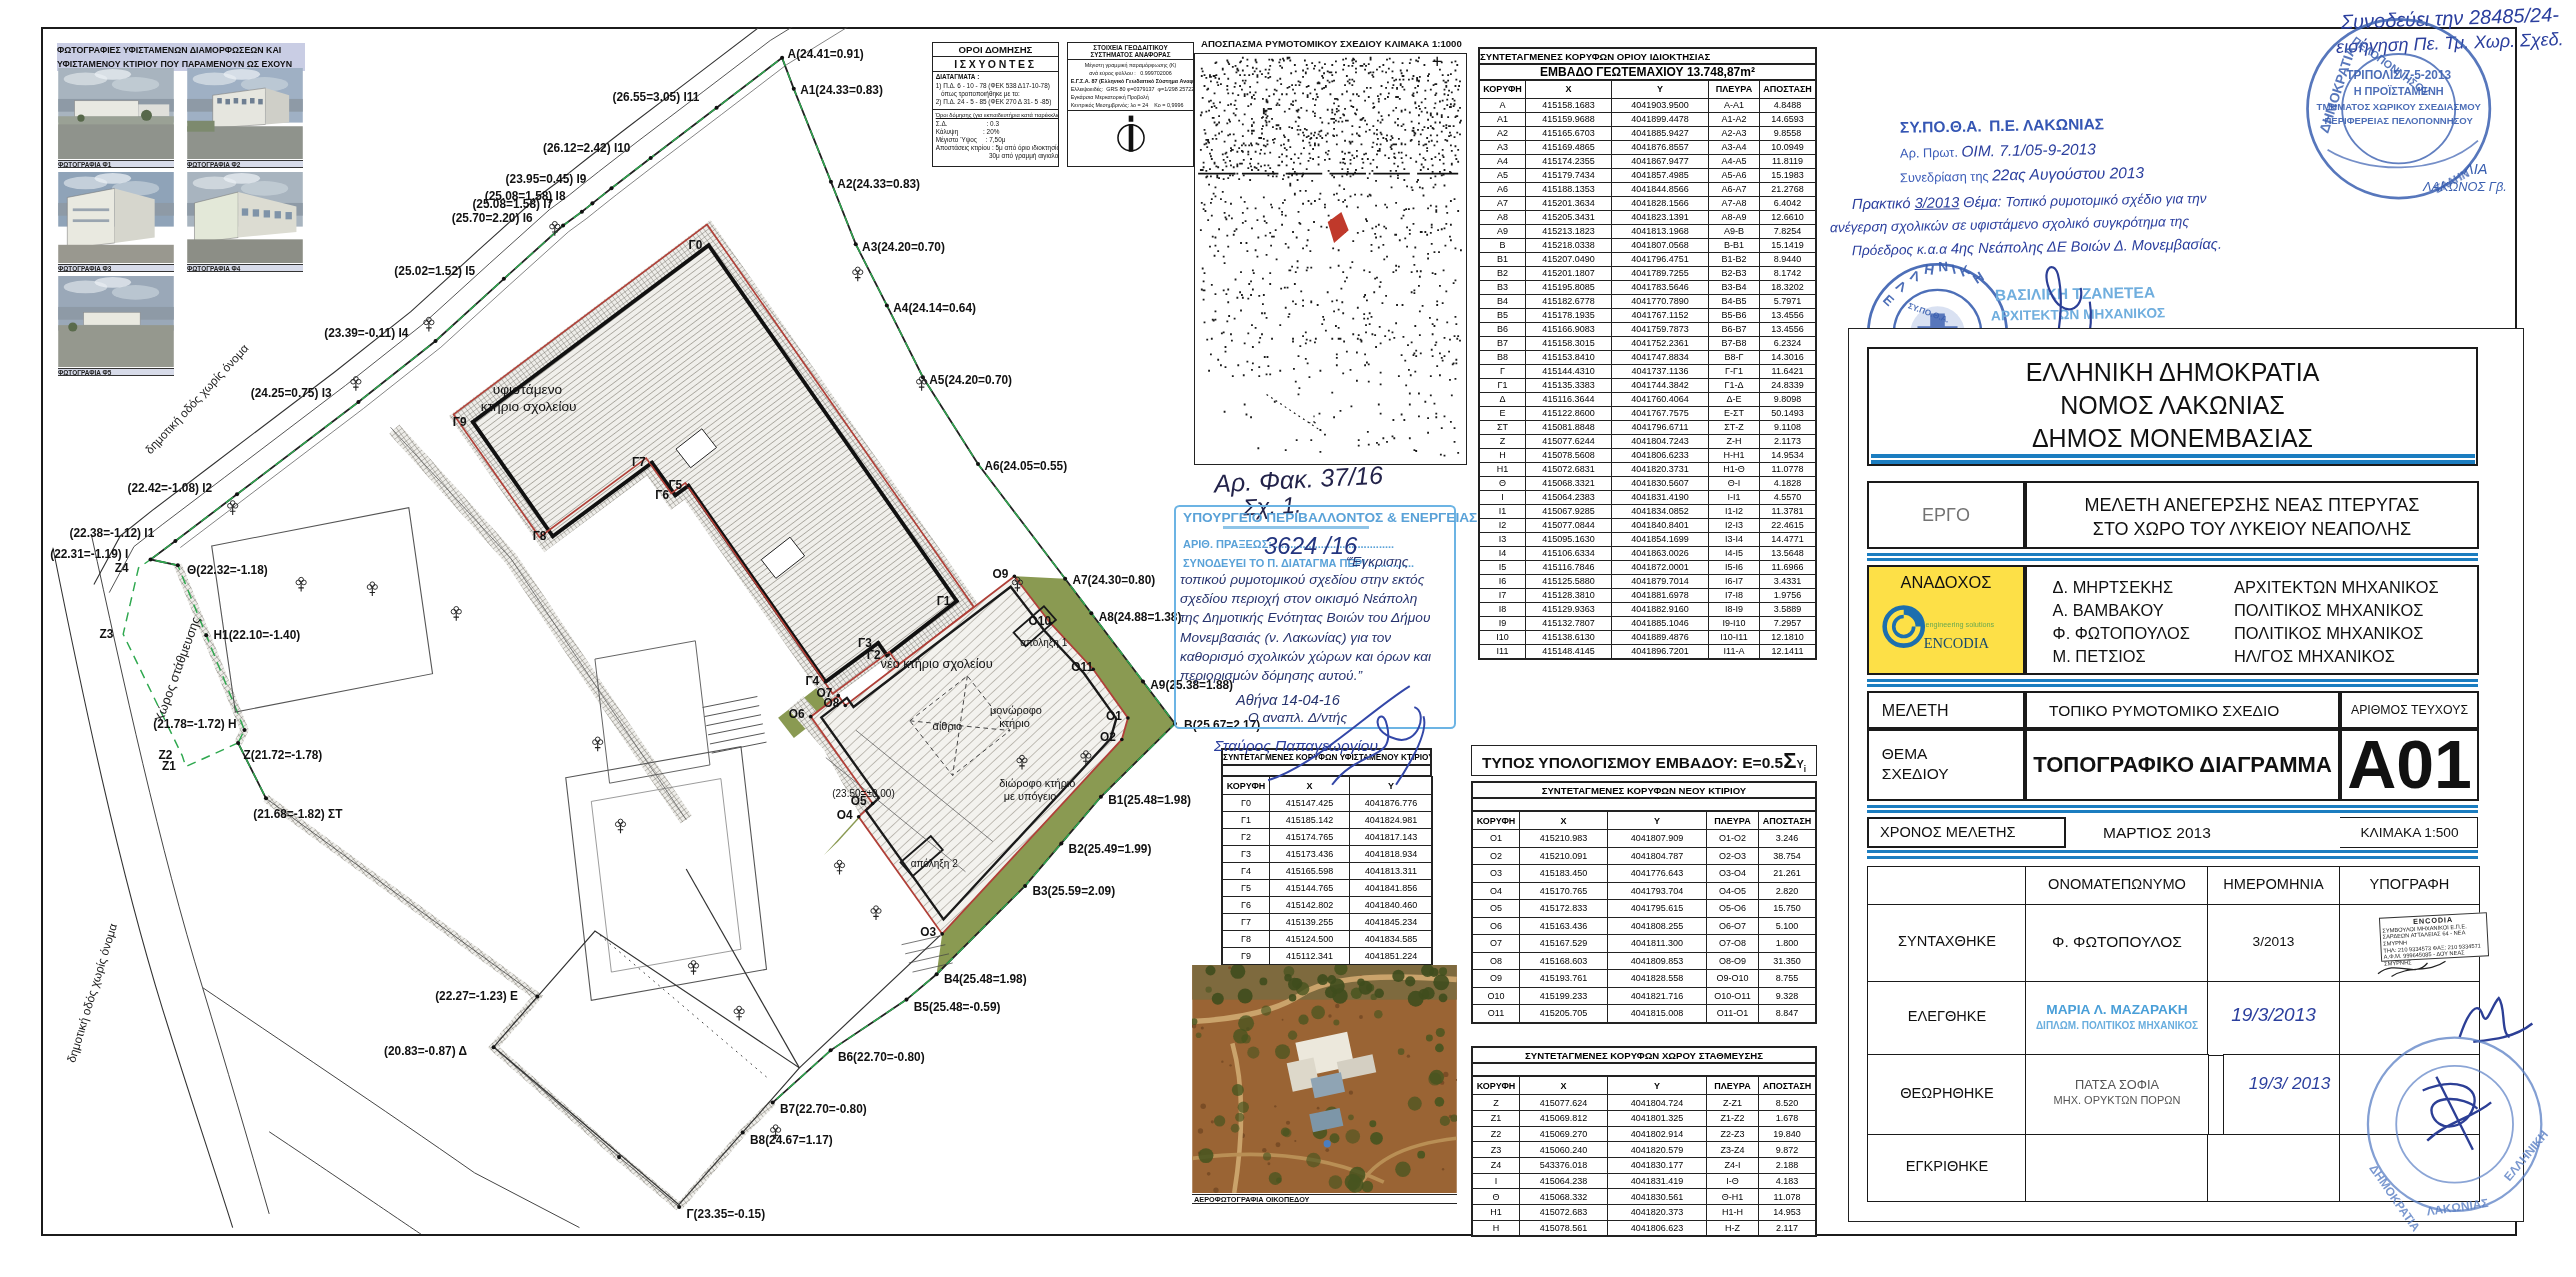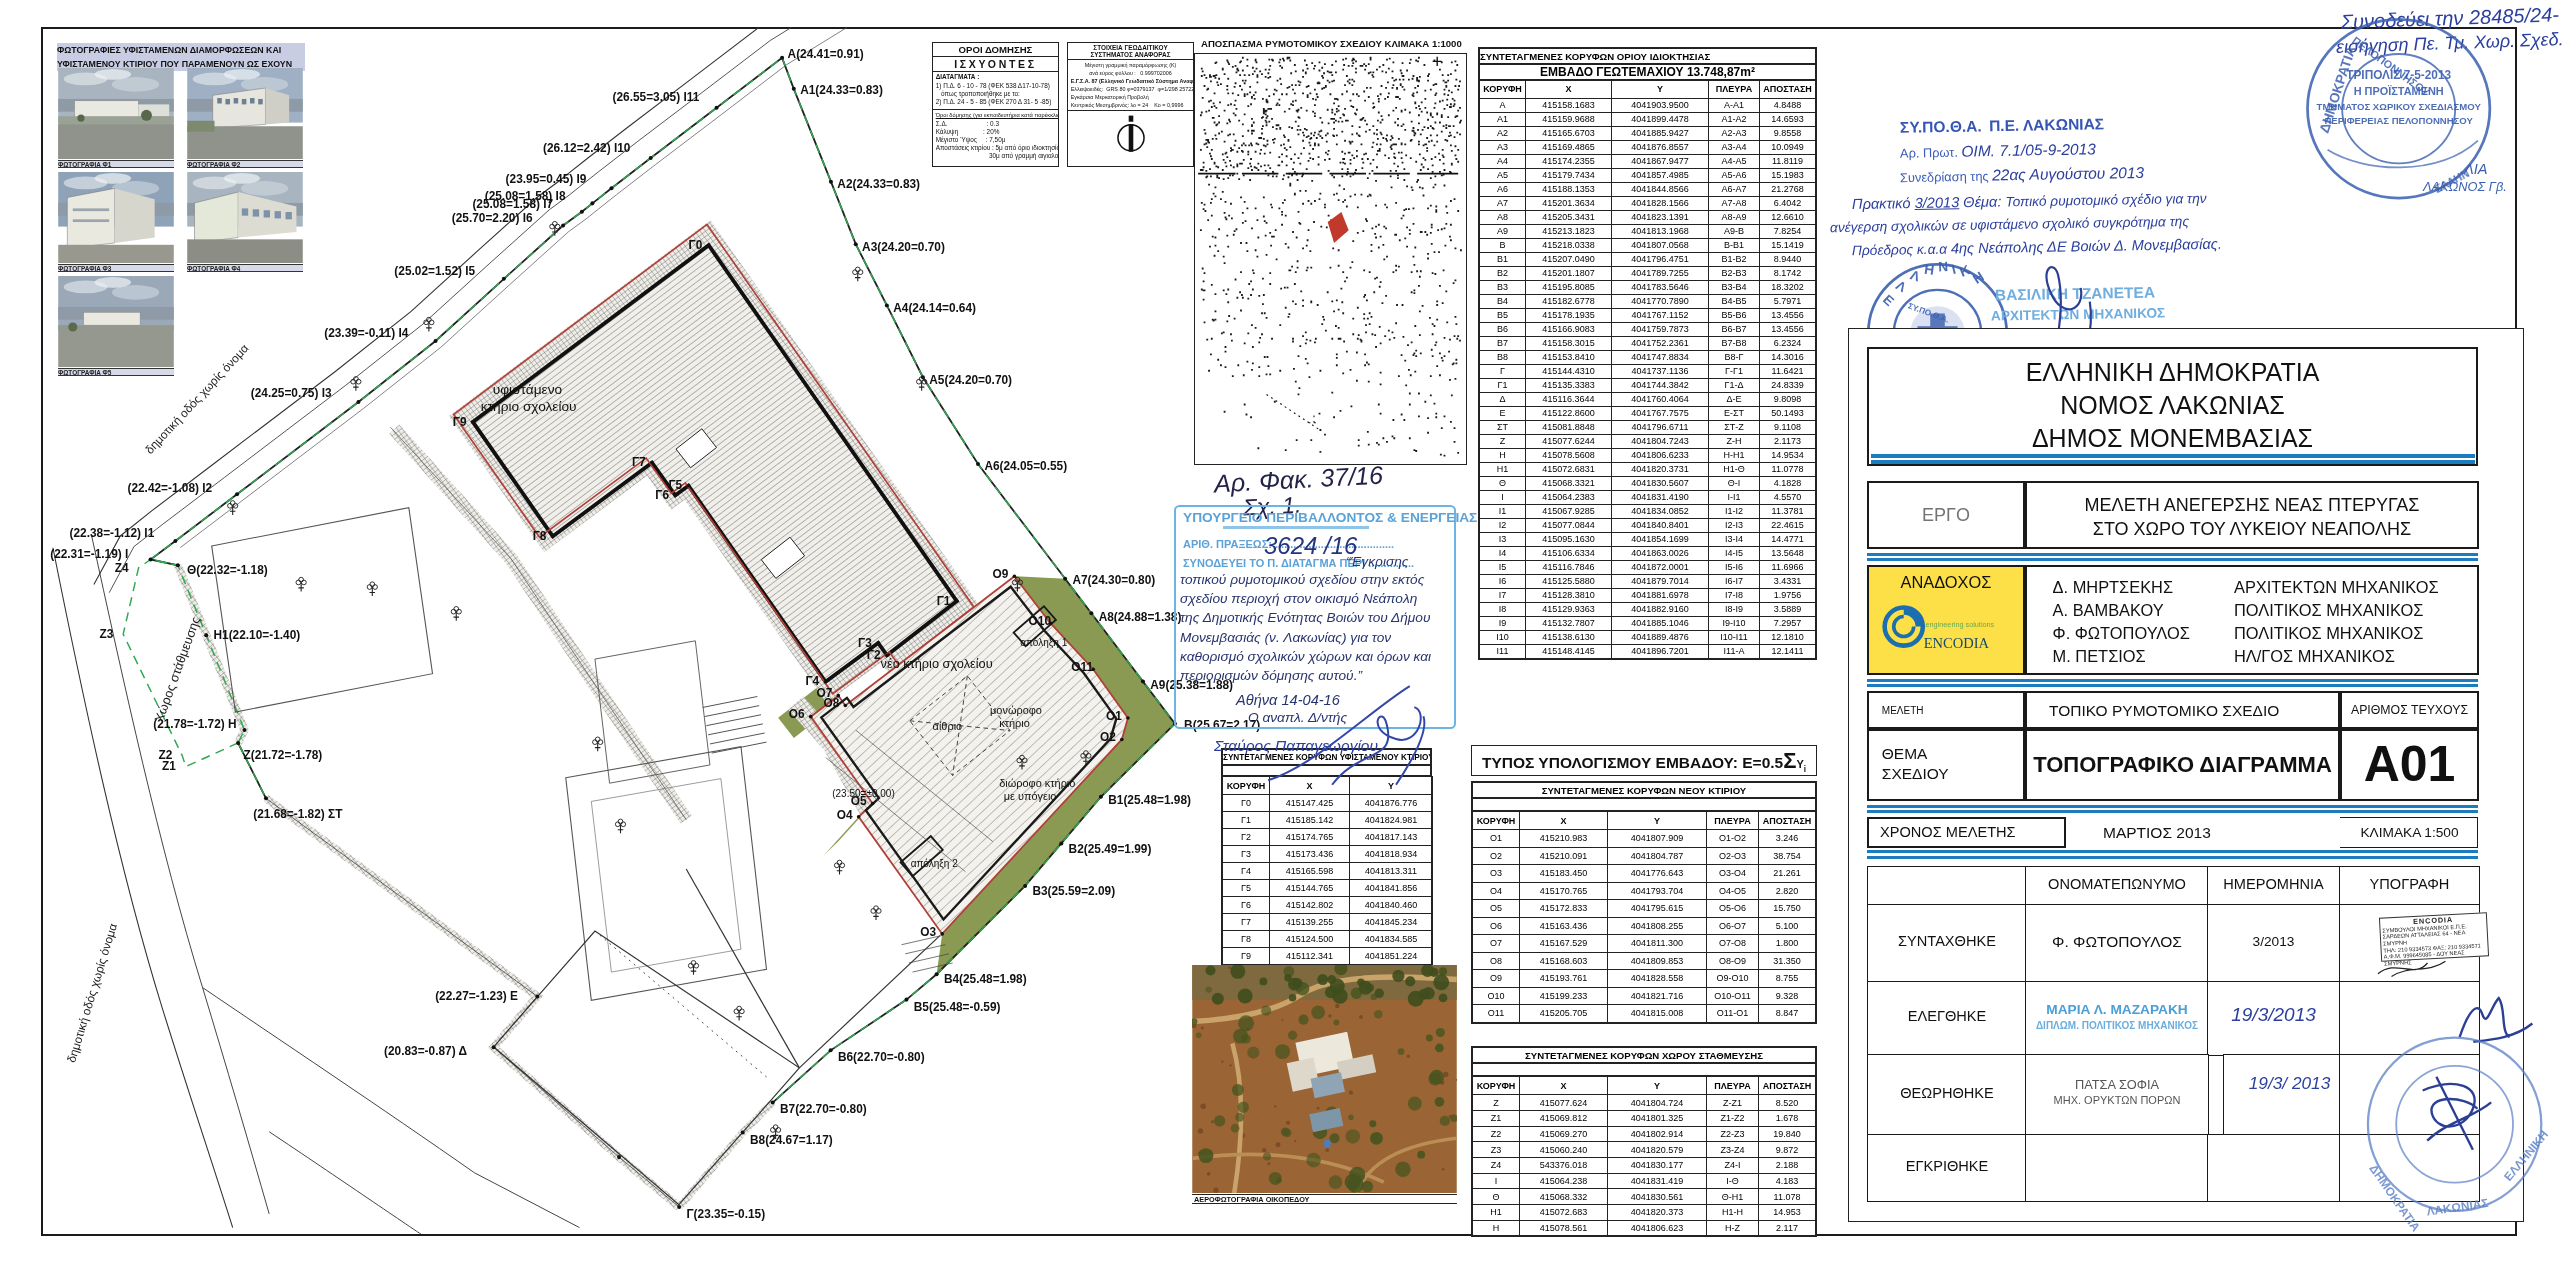--- a/index.html
+++ b/index.html
@@ -1155,36 +1155,36 @@
 <tr>
           <td style="border:none;text-align:left;padding-left:25.6px;height:23px">Μ. ΠΕΤΣΙΟΣ</td>
           <td style="border:none;text-align:left">ΗΛ/ΓΟΣ  ΜΗΧΑΝΙΚΟΣ</td>
         </tr>
       </tbody>
     </table>
   </div>
 <div class="abs" style="left:1867px;top:679px;width:611px;height:3.2px;background:#1b7dc0"></div>
 <div class="abs" style="left:1867px;top:684px;width:611px;height:3.2px;background:#1b7dc0"></div>
 <div class="abs" style="left:1867px;top:691px;width:158px;height:38px;border:2.3px solid #1a1a1a;background:#fff;">
-    <div style="font-size:10px;line-height:35px;padding-left:12.8px;color:#111">ΜΕΛΕΤΗ</div>
+    <div style="font-size:16px;line-height:35px;padding-left:12.8px;color:#111">ΜΕΛΕΤΗ</div>
   </div>
 <div class="abs" style="left:2025px;top:691px;width:315px;height:38px;border:2.3px solid #1a1a1a;background:#fff;">
     <div style="font-size:15.5px;line-height:35px;padding-left:22px;color:#111">ΤΟΠΙΚΟ ΡΥΜΟΤΟΜΙΚΟ ΣΧΕΔΙΟ</div>
   </div>
 <div class="abs" style="left:2340px;top:691px;width:139px;height:38px;border:2.3px solid #1a1a1a;background:#fff;">
     <div style="font-size:12.3px;line-height:35px;text-align:center;color:#111;white-space:nowrap">ΑΡΙΘΜΟΣ  ΤΕΥΧΟΥΣ</div>
   </div>
 <div class="abs" style="left:1867px;top:729px;width:158px;height:72px;border:2.3px solid #1a1a1a;background:#fff;">
     <div style="font-size:15.5px;padding:12.8px 0 0 12.8px;line-height:20px;color:#111">ΘΕΜΑ<br>ΣΧΕΔΙΟΥ</div>
   </div>
 <div class="abs" style="left:2025px;top:729px;width:315px;height:72px;border:2.3px solid #1a1a1a;background:#fff;">
     <div style="font-size:22px;font-weight:bold;line-height:68px;text-align:center;color:#111">ΤΟΠΟΓΡΑΦΙΚΟ  ΔΙΑΓΡΑΜΜΑ</div>
   </div>
 <div class="abs" style="left:2340px;top:729px;width:139px;height:72px;border:2.3px solid #1a1a1a;background:#fff;">
-    <div style="font-size:50px;font-weight:bold;text-align:center;line-height:66px;color:#111">A01</div>
+    <div style="font-size:68px;font-weight:bold;text-align:center;line-height:66px;color:#111">A01</div>
   </div>
 <div class="abs" style="left:1867px;top:805px;width:611px;height:3.2px;background:#1b7dc0"></div>
 <div class="abs" style="left:1867px;top:810px;width:611px;height:3.2px;background:#1b7dc0"></div>
 <div class="abs" style="left:1867px;top:817px;width:611px;height:31px;border:1.8px solid #1a1a1a;background:#fff;">
 </div>
 <div class="abs" style="left:1867px;top:817px;width:199px;height:31px;border:2.3px solid #1a1a1a;background:#fff;">
     <div style="font-size:14.6px;line-height:27px;padding-left:11px;color:#111">ΧΡΟΝΟΣ  ΜΕΛΕΤΗΣ</div>
   </div>
 <div class="abs" style="left:2066px;top:817px;width:274px;height:31px;border:0px solid #1a1a1a;background:#fff;">
     <div style="font-size:15.5px;line-height:31px;padding-left:37px;color:#111">ΜΑΡΤΙΟΣ 2013</div>

